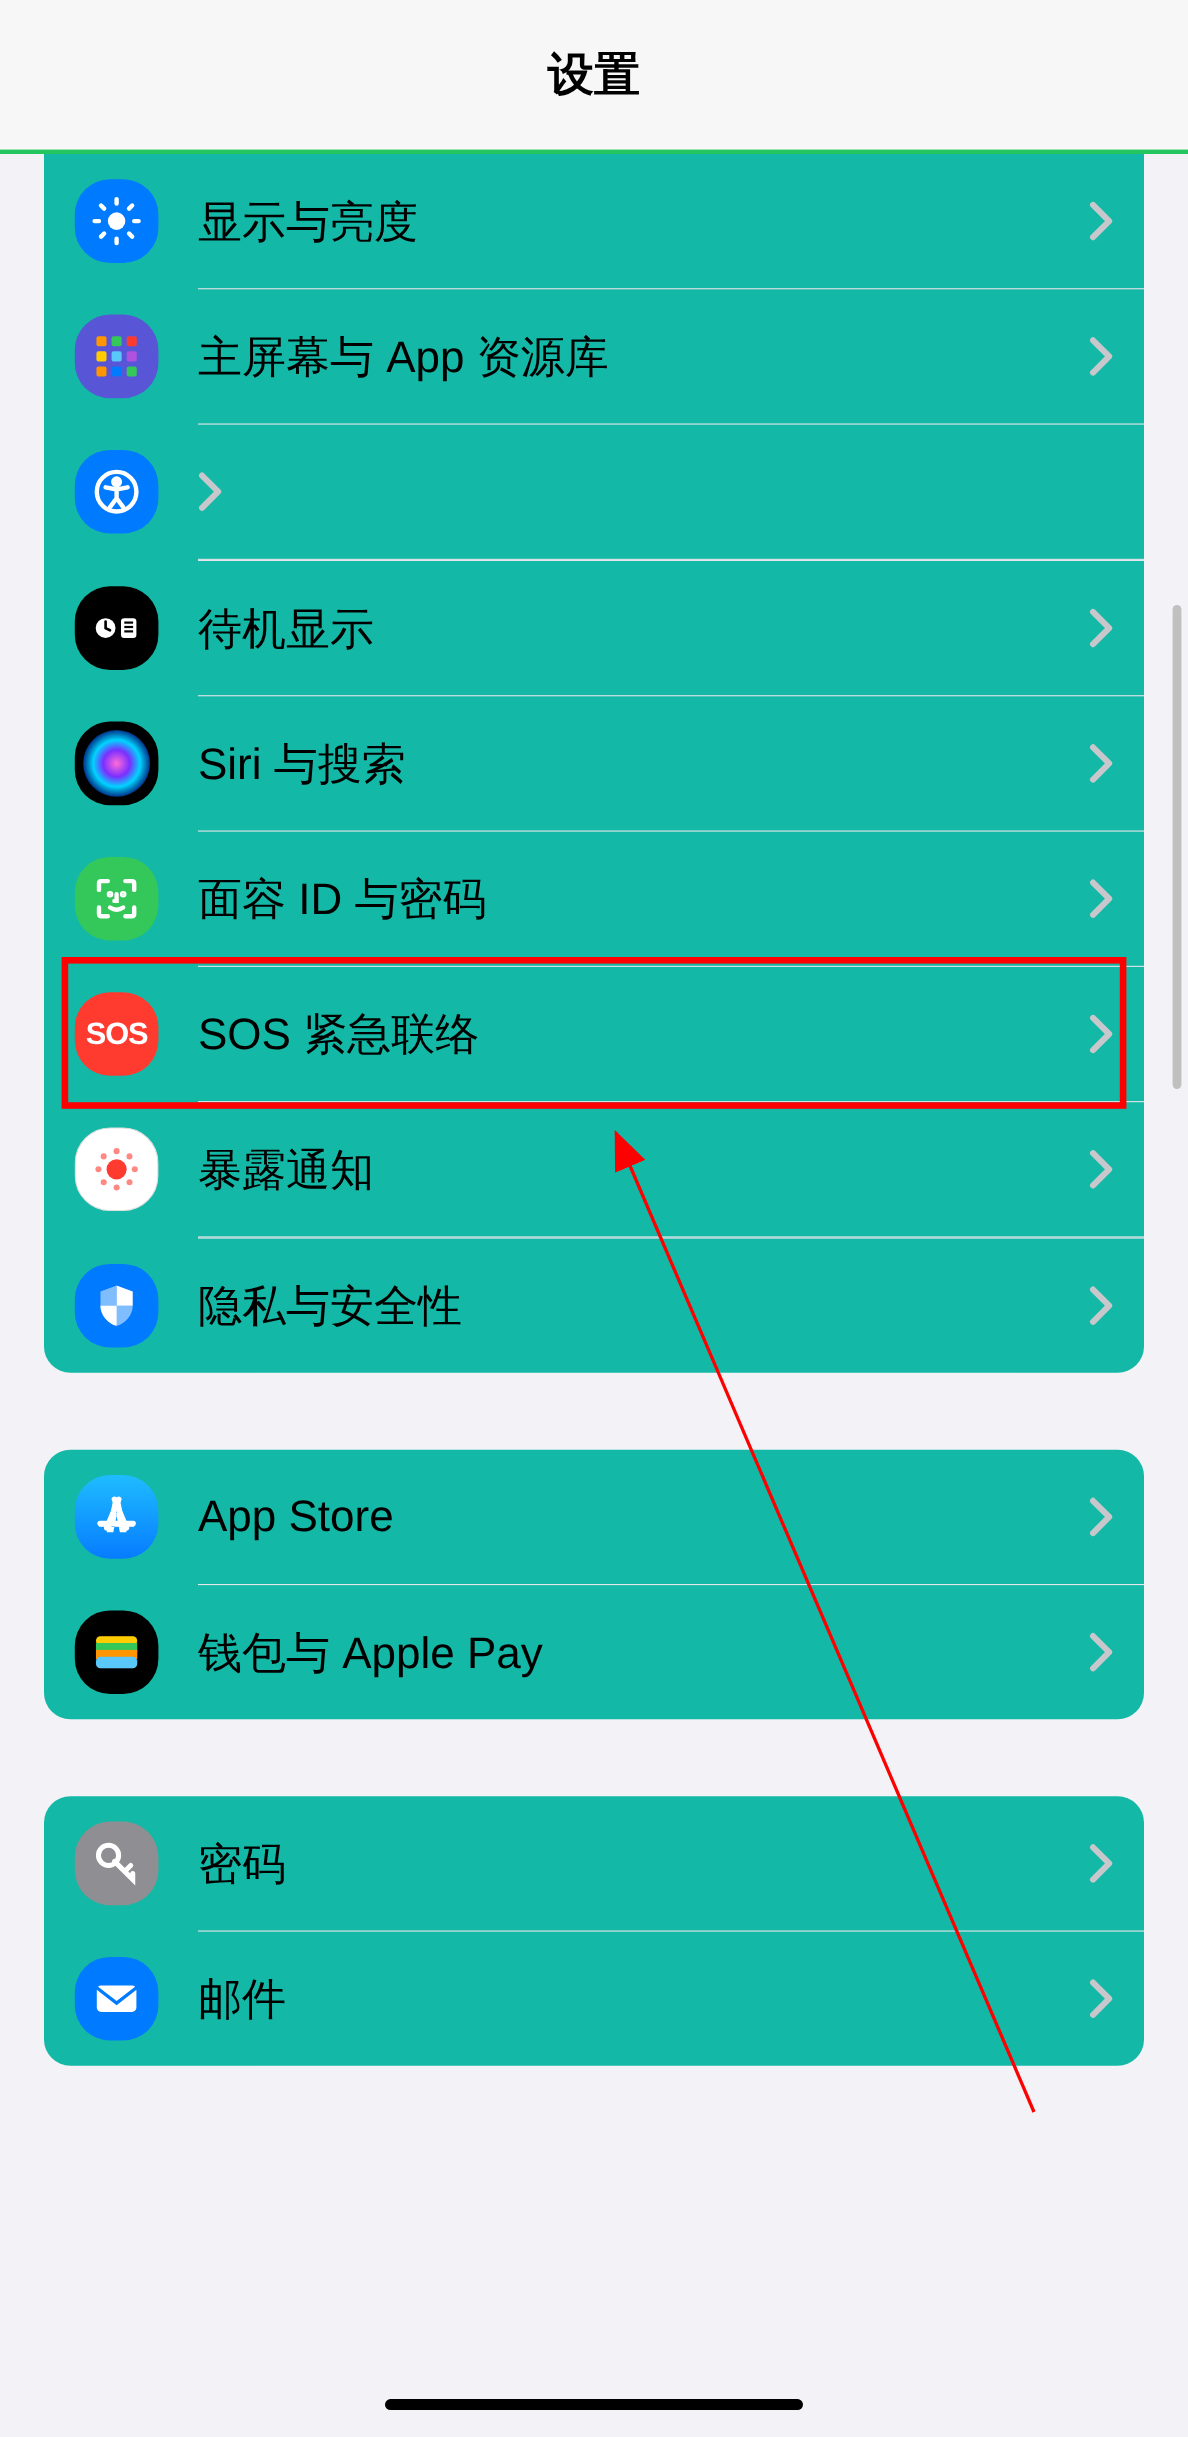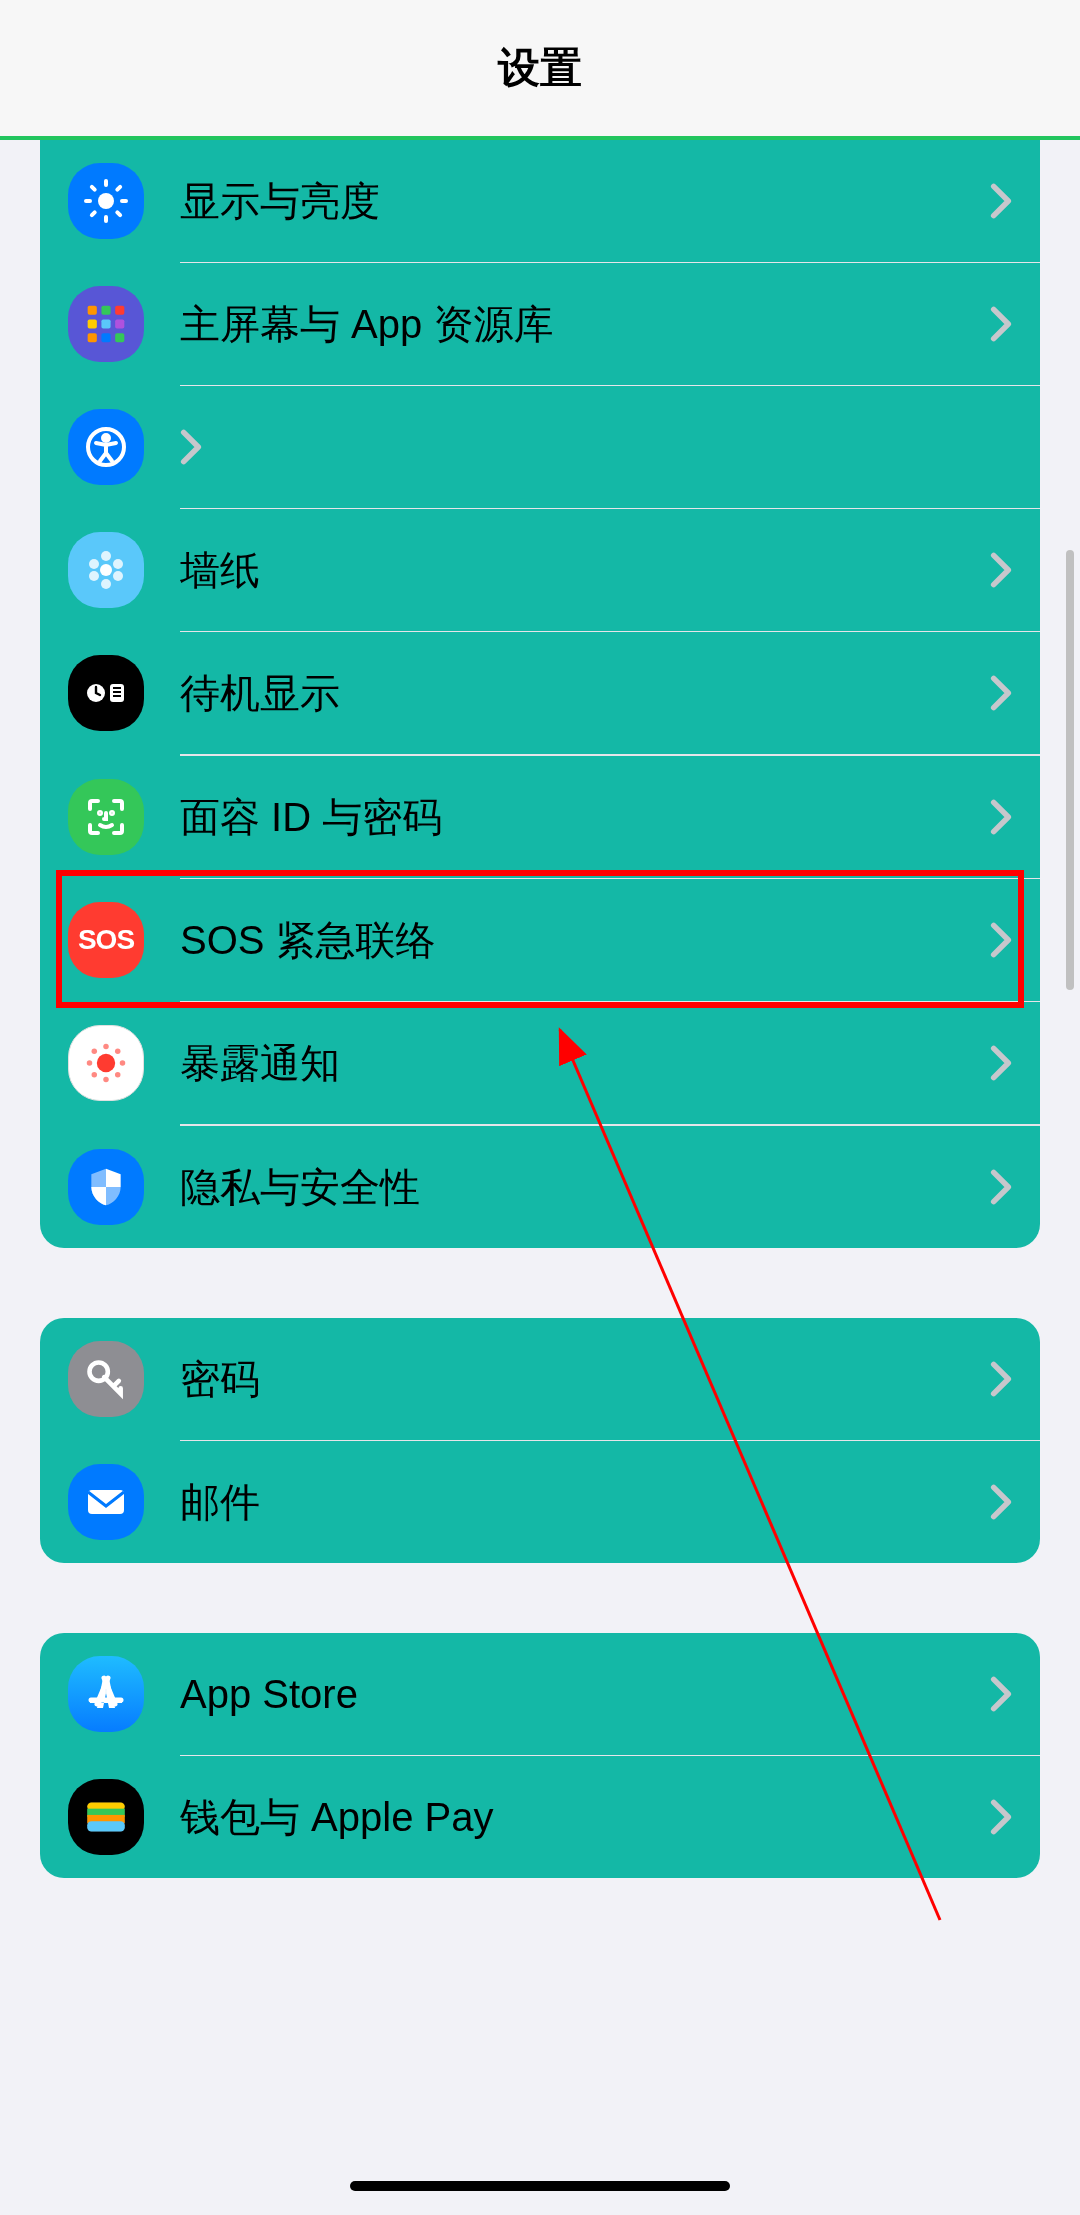--- a/index.html
+++ b/index.html
@@ -183,39 +183,20 @@
           </svg>
       </div>
       <div class="chevron">
           <svg width="22" height="38" viewBox="0 0 12 20">
             <path d="M2 2 L10 10 L2 18" stroke="#c7c7cc" stroke-width="3" fill="none" stroke-linecap="round" stroke-linejoin="round"></path>
           </svg>
         </div>
     </div>
     <div class="divider"></div>
 
-    <div class="row">
-      <div class="icon ic-wallpaper">
-        <svg width="48" height="48" viewBox="0 0 24 24" fill="white">
-            <circle cx="12" cy="12" r="3"></circle>
-            <circle cx="12" cy="5" r="2.5" opacity="0.8"></circle>
-            <circle cx="18" cy="9" r="2.5" opacity="0.8"></circle>
-            <circle cx="18" cy="15" r="2.5" opacity="0.8"></circle>
-            <circle cx="12" cy="19" r="2.5" opacity="0.8"></circle>
-            <circle cx="6" cy="15" r="2.5" opacity="0.8"></circle>
-            <circle cx="6" cy="9" r="2.5" opacity="0.8"></circle>
-          </svg>
-      </div>
-      <div class="label">墙纸</div>
-      <div class="chevron">
-          <svg width="22" height="38" viewBox="0 0 12 20">
-            <path d="M2 2 L10 10 L2 18" stroke="#c7c7cc" stroke-width="3" fill="none" stroke-linecap="round" stroke-linejoin="round"></path>
-          </svg>
-        </div>
-    </div>
     <div class="divider"></div>
 
     <div class="row">
       <div class="icon ic-standby">
         <svg width="48" height="48" viewBox="0 0 24 24" fill="white">
             <circle cx="7" cy="12" r="4.5"></circle>
             <path d="M7 9 L7 12 L9 13" stroke="black" stroke-width="1.2" fill="none" stroke-linecap="round"></path>
             <rect x="14" y="7.5" width="7" height="9" rx="1.5"></rect>
             <rect x="15.5" y="9" width="4" height="1" fill="black"></rect>
             <rect x="15.5" y="11" width="4" height="1" fill="black"></rect>
@@ -224,20 +205,41 @@
       </div>
       <div class="label">待机显示</div>
       <div class="chevron">
           <svg width="22" height="38" viewBox="0 0 12 20">
             <path d="M2 2 L10 10 L2 18" stroke="#c7c7cc" stroke-width="3" fill="none" stroke-linecap="round" stroke-linejoin="round"></path>
           </svg>
         </div>
     </div>
     <div class="divider"></div>
 
+    <div class="row">
+      <div class="icon ic-siri">
+        <svg width="76" height="76" viewBox="0 0 40 40">
+            <defs>
+              <radialGradient id="sg" cx="50%" cy="50%">
+                <stop offset="0%" stop-color="#ff6bd6"></stop>
+                <stop offset="40%" stop-color="#7a2fff"></stop>
+                <stop offset="70%" stop-color="#00d4ff"></stop>
+                <stop offset="100%" stop-color="#003388"></stop>
+              </radialGradient>
+            </defs>
+            <circle cx="20" cy="20" r="16" fill="url(#sg)"></circle>
+          </svg>
+      </div>
+      <div class="label">Siri 与搜索</div>
+      <div class="chevron">
+          <svg width="22" height="38" viewBox="0 0 12 20">
+            <path d="M2 2 L10 10 L2 18" stroke="#c7c7cc" stroke-width="3" fill="none" stroke-linecap="round" stroke-linejoin="round"></path>
+          </svg>
+        </div>
+    </div>
     <div class="divider"></div>
 
     <div class="row">
       <div class="icon ic-faceid">
         <svg width="48" height="48" viewBox="0 0 24 24" fill="none" stroke="white" stroke-width="2" stroke-linecap="round">
             <path d="M4 8 L4 5 Q4 4 5 4 L8 4"></path>
             <path d="M16 4 L19 4 Q20 4 20 5 L20 8"></path>
             <path d="M20 16 L20 19 Q20 20 19 20 L16 20"></path>
             <path d="M8 20 L5 20 Q4 20 4 19 L4 16"></path>
             <circle cx="9" cy="10" r="0.5" fill="white"></circle>
@@ -307,53 +309,20 @@
       <div class="chevron">
           <svg width="22" height="38" viewBox="0 0 12 20">
             <path d="M2 2 L10 10 L2 18" stroke="#c7c7cc" stroke-width="3" fill="none" stroke-linecap="round" stroke-linejoin="round"></path>
           </svg>
         </div>
     </div>
   </div>
 
   <div class="group">
     <div class="row">
-      <div class="icon ic-passwords">
-        <svg width="44" height="44" viewBox="0 0 24 24" fill="white">
-            <circle cx="8" cy="8" r="5" fill="none" stroke="white" stroke-width="2.5"></circle>
-            <path d="M11 11 L20 20 L20 17 M16 16 L19 13" stroke="white" stroke-width="2.5" fill="none" stroke-linecap="round"></path>
-          </svg>
-      </div>
-      <div class="label">密码</div>
-      <div class="chevron">
-          <svg width="22" height="38" viewBox="0 0 12 20">
-            <path d="M2 2 L10 10 L2 18" stroke="#c7c7cc" stroke-width="3" fill="none" stroke-linecap="round" stroke-linejoin="round"></path>
-          </svg>
-        </div>
-    </div>
-    <div class="divider"></div>
-
-    <div class="row">
-      <div class="icon ic-mail">
-        <svg width="48" height="48" viewBox="0 0 24 24" fill="white">
-            <rect x="3" y="6" width="18" height="12" rx="2" fill="white"></rect>
-            <path d="M3 7 L12 14 L21 7" stroke="#007aff" stroke-width="1.5" fill="none"></path>
-          </svg>
-      </div>
-      <div class="label">邮件</div>
-      <div class="chevron">
-          <svg width="22" height="38" viewBox="0 0 12 20">
-            <path d="M2 2 L10 10 L2 18" stroke="#c7c7cc" stroke-width="3" fill="none" stroke-linecap="round" stroke-linejoin="round"></path>
-          </svg>
-        </div>
-    </div>
-  </div>
-
-  <div class="group">
-    <div class="row">
       <div class="icon ic-appstore">
         <svg width="48" height="48" viewBox="0 0 24 24" fill="white">
             <path d="M12 3 L13.2 5 L10.8 5 Z M8 16 L5 16 L5 14 L9.2 14 Z M19 16 L16 16 L14.8 14 L19 14 Z M11 8 L13 8 L17 18 L15 18 Z M13 8 L11 8 L7 18 L9 18 Z"></path>
             <path d="M10.5 4 L13.5 4 L16.5 19 L13.5 19 Z M13.5 4 L10.5 4 L7.5 19 L10.5 19 Z M4 14 L20 14 L20 16.5 L4 16.5 Z" stroke="white" stroke-width="0" fill="white"></path>
             <g stroke="white" stroke-width="2.5" stroke-linecap="round" fill="none">
               <line x1="11" y1="4" x2="16.5" y2="17"></line>
               <line x1="13" y1="4" x2="7.5" y2="17"></line>
               <line x1="4.5" y1="15" x2="19.5" y2="15"></line>
             </g>
           </svg>
@@ -379,20 +348,53 @@
       </div>
       <div class="label">钱包与 Apple Pay</div>
       <div class="chevron">
           <svg width="22" height="38" viewBox="0 0 12 20">
             <path d="M2 2 L10 10 L2 18" stroke="#c7c7cc" stroke-width="3" fill="none" stroke-linecap="round" stroke-linejoin="round"></path>
           </svg>
         </div>
     </div>
   </div>
 
+  <div class="group">
+    <div class="row">
+      <div class="icon ic-passwords">
+        <svg width="44" height="44" viewBox="0 0 24 24" fill="white">
+            <circle cx="8" cy="8" r="5" fill="none" stroke="white" stroke-width="2.5"></circle>
+            <path d="M11 11 L20 20 L20 17 M16 16 L19 13" stroke="white" stroke-width="2.5" fill="none" stroke-linecap="round"></path>
+          </svg>
+      </div>
+      <div class="label">密码</div>
+      <div class="chevron">
+          <svg width="22" height="38" viewBox="0 0 12 20">
+            <path d="M2 2 L10 10 L2 18" stroke="#c7c7cc" stroke-width="3" fill="none" stroke-linecap="round" stroke-linejoin="round"></path>
+          </svg>
+        </div>
+    </div>
+    <div class="divider"></div>
+
+    <div class="row">
+      <div class="icon ic-mail">
+        <svg width="48" height="48" viewBox="0 0 24 24" fill="white">
+            <rect x="3" y="6" width="18" height="12" rx="2" fill="white"></rect>
+            <path d="M3 7 L12 14 L21 7" stroke="#007aff" stroke-width="1.5" fill="none"></path>
+          </svg>
+      </div>
+      <div class="label">邮件</div>
+      <div class="chevron">
+          <svg width="22" height="38" viewBox="0 0 12 20">
+            <path d="M2 2 L10 10 L2 18" stroke="#c7c7cc" stroke-width="3" fill="none" stroke-linecap="round" stroke-linejoin="round"></path>
+          </svg>
+        </div>
+    </div>
+  </div>
+
 </div>
 
 <div class="highlight-box" style="left:56px; top:870px; width:968px; height:138px;"></div>
 
 <svg class="arrow-line" style="left:0;top:0;" width="1080" height="2215">
   <defs>
     <marker id="arrowhead" markerWidth="12" markerHeight="10" refX="11" refY="5" orient="auto">
       <polygon points="0 0, 12 5, 0 10" fill="#ff0000"></polygon>
     </marker>
   </defs>

